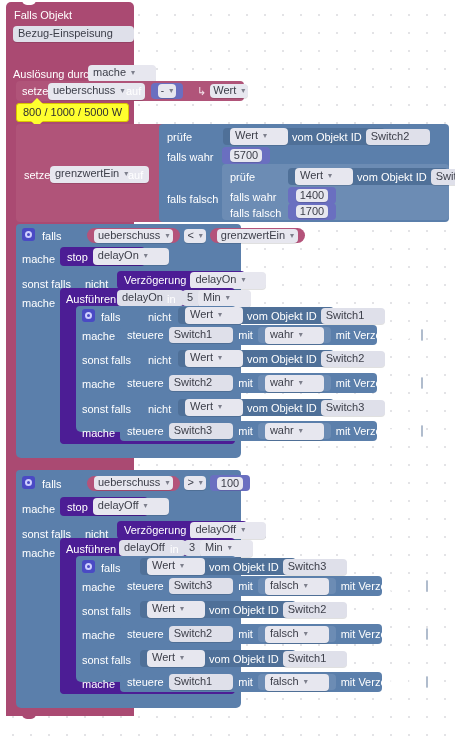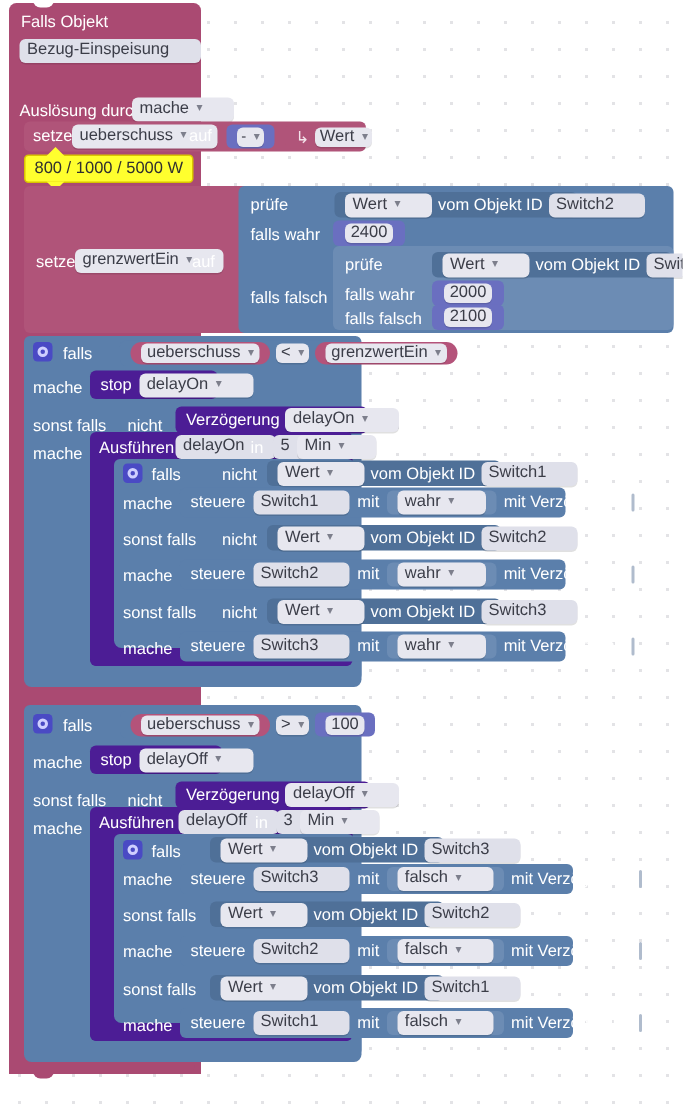--- a/index.html
+++ b/index.html
@@ -119,39 +119,39 @@
   <div class="blk c-ctrl" style="left:159px;top:124px;width:290px;height:98px;border-radius:4px;"></div>
   <div class="lbl" style="position:absolute;left:167px;top:130px;">prüfe</div>
   <div class="rep c-ctrl-d" style="left:223px;top:128px;width:162px;height:17px;border-radius:4px;">
     <span class="field dd">Wert</span>
     <span class="lbl">vom Objekt ID</span>
     <span class="field ro">Switch2</span>
   </div>
 
   <div class="lbl" style="position:absolute;left:167px;top:150px;">falls wahr</div>
   <div class="rep c-math" style="left:222px;top:147px;width:48px;height:17px;border-radius:4px;justify-content:center;">
-    <span class="field" style="padding:0 4px;">2400</span>
+    <span class="field" style="padding:0 4px;">5700</span>
   </div>
 
   <div class="lbl" style="position:absolute;left:167px;top:192px;">falls falsch</div>
 
   <div class="blk c-ctrl" style="left:222px;top:164px;width:227px;height:56px;border-radius:4px;background:#6c8cb4;"></div>
   <div class="lbl" style="position:absolute;left:230px;top:170px;">prüfe</div>
   <div class="rep c-ctrl-d" style="left:288px;top:168px;width:160px;height:17px;border-radius:4px;">
     <span class="field dd">Wert</span>
     <span class="lbl">vom Objekt ID</span>
     <span class="field ro">Switch1</span>
   </div>
   <div class="lbl" style="position:absolute;left:230px;top:190px;">falls wahr</div>
   <div class="rep c-math" style="left:288px;top:187px;width:48px;height:17px;border-radius:4px;justify-content:center;">
-    <span class="field" style="padding:0 4px;">2000</span>
+    <span class="field" style="padding:0 4px;">1400</span>
   </div>
   <div class="lbl" style="position:absolute;left:230px;top:206px;">falls falsch</div>
   <div class="rep c-math" style="left:288px;top:203px;width:48px;height:17px;border-radius:4px;justify-content:center;">
-    <span class="field" style="padding:0 4px;">2100</span>
+    <span class="field" style="padding:0 4px;">1700</span>
   </div>
 
   <div class="blk c-ctrl" style="left:16px;top:224px;width:225px;height:230px;border-radius:4px;"></div>
   <div class="blk c-ctrl" style="left:16px;top:440px;width:225px;height:18px;border-radius:0 0 5px 5px;"></div>
 
   <div class="gear" style="position:absolute;left:22px;top:228px;"></div>
   <div class="lbl" style="position:absolute;left:42px;top:229px;">falls</div>
 
   <div class="rep c-ctrl-d" style="left:80px;top:227px;width:160px;height:17px;border-radius:4px;background:#5b7fab;">
     <span class="rep c-var" style="position:relative;left:0;top:0;height:15px;border-radius:9px;">

